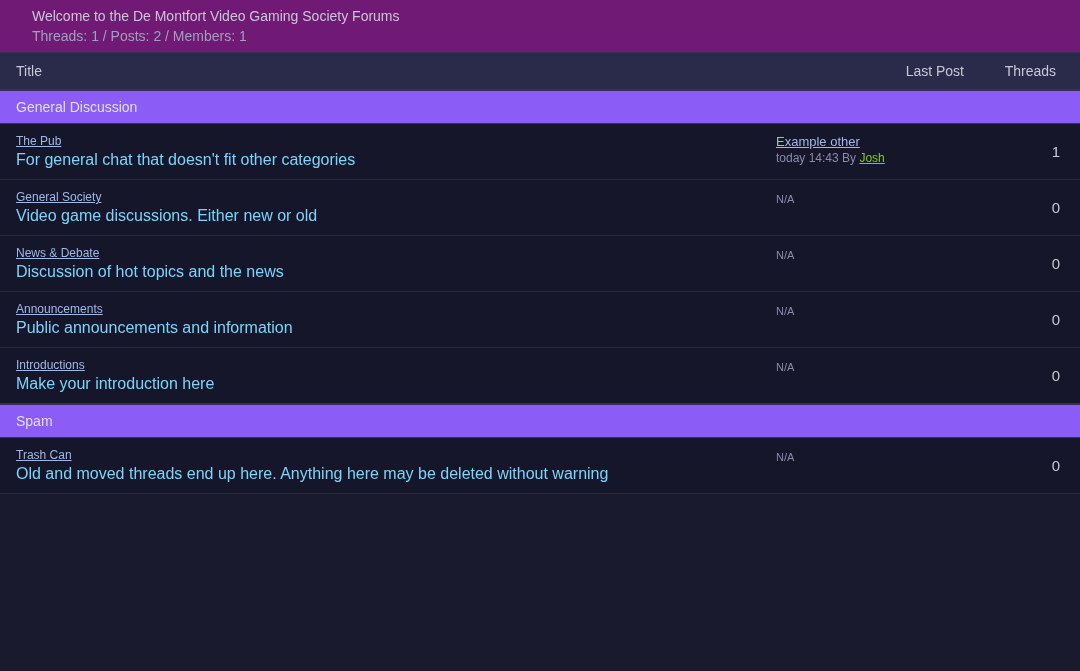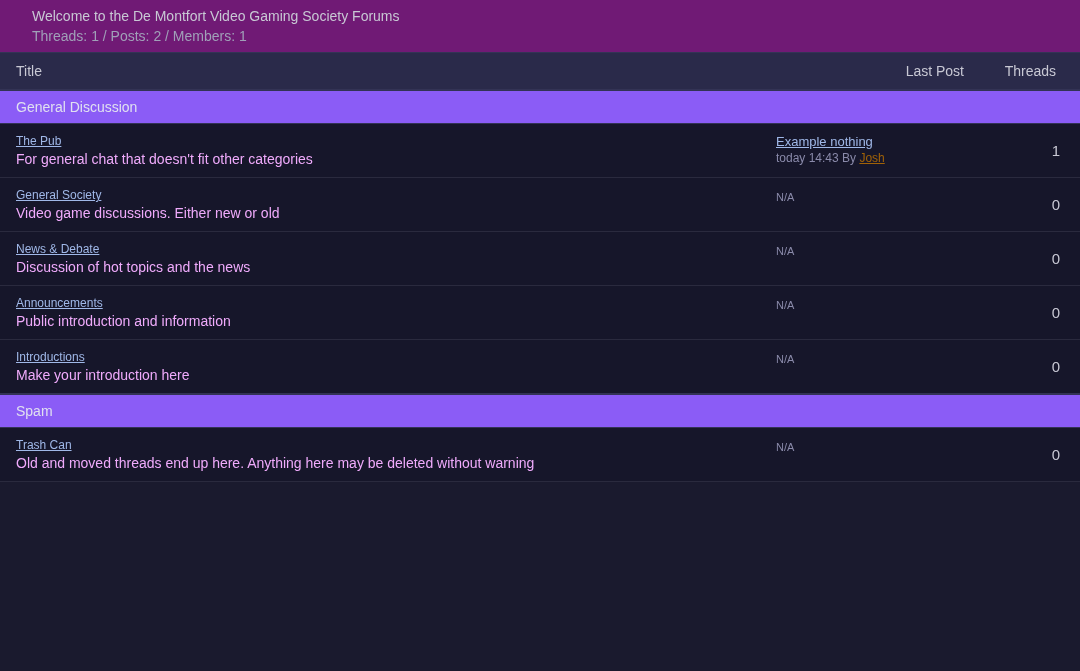--- a/index.html
+++ b/index.html
@@ -79,36 +79,36 @@
     }
     .forum-title {
       color: #a0b8e8;
       text-decoration: underline;
       cursor: pointer;
       font-size: 12px;
       display: block;
       margin-bottom: 3px;
     }
     .forum-desc {
-      color: #f0abfc;
-      font-size: 14px;
+      color: #7dd3fc;
+      font-size: 16px;
     }
     .lastpost-link {
       color: #a0b8e8;
       text-decoration: underline;
       cursor: pointer;
       display: block;
       font-size: 13px;
     }
     .lastpost-info {
       color: #8a8aaa;
       font-size: 12px;
     }
     .lastpost-by {
-      color: #a16207;
+      color: #84cc16;
       text-decoration: underline;
       cursor: pointer;
     }
     .na-text {
       color: #8a8aaa;
       font-size: 11px;
     }
     .footer {
       text-align: center;
       padding: 20px 16px;
@@ -137,35 +137,35 @@
         <th class="col-lastpost">Last Post</th>
         <th class="col-threads">Threads</th>
       </tr>
     </thead>
     <tbody id="forum-tbody">
     <tr class="category-row">
           <td colspan="3">General Discussion</td>
         </tr>
         <tr class="forum-row">
           <td><span class="forum-title">The Pub</span><span class="forum-desc">For general chat that doesn't fit other categories</span></td>
-          <td class="col-lastpost"><span class="lastpost-link">Example nothing</span><span class="lastpost-info">today 14:43 By <span class="lastpost-by">Josh</span></span></td>
+          <td class="col-lastpost"><span class="lastpost-link">Example other</span><span class="lastpost-info">today 14:43 By <span class="lastpost-by">Josh</span></span></td>
           <td class="col-threads">1</td>
         </tr>
         <tr class="forum-row">
           <td><span class="forum-title">General Society</span><span class="forum-desc">Video game discussions. Either new or old</span></td>
           <td class="col-lastpost"><span class="na-text">N/A</span></td>
           <td class="col-threads">0</td>
         </tr>
         <tr class="forum-row">
           <td><span class="forum-title">News &amp; Debate</span><span class="forum-desc">Discussion of hot topics and the news</span></td>
           <td class="col-lastpost"><span class="na-text">N/A</span></td>
           <td class="col-threads">0</td>
         </tr>
         <tr class="forum-row">
-          <td><span class="forum-title">Announcements</span><span class="forum-desc">Public introduction and information</span></td>
+          <td><span class="forum-title">Announcements</span><span class="forum-desc">Public announcements and information</span></td>
           <td class="col-lastpost"><span class="na-text">N/A</span></td>
           <td class="col-threads">0</td>
         </tr>
         <tr class="forum-row">
           <td><span class="forum-title">Introductions</span><span class="forum-desc">Make your introduction here</span></td>
           <td class="col-lastpost"><span class="na-text">N/A</span></td>
           <td class="col-threads">0</td>
         </tr>
         <tr class="category-row">
           <td colspan="3">Spam</td>

